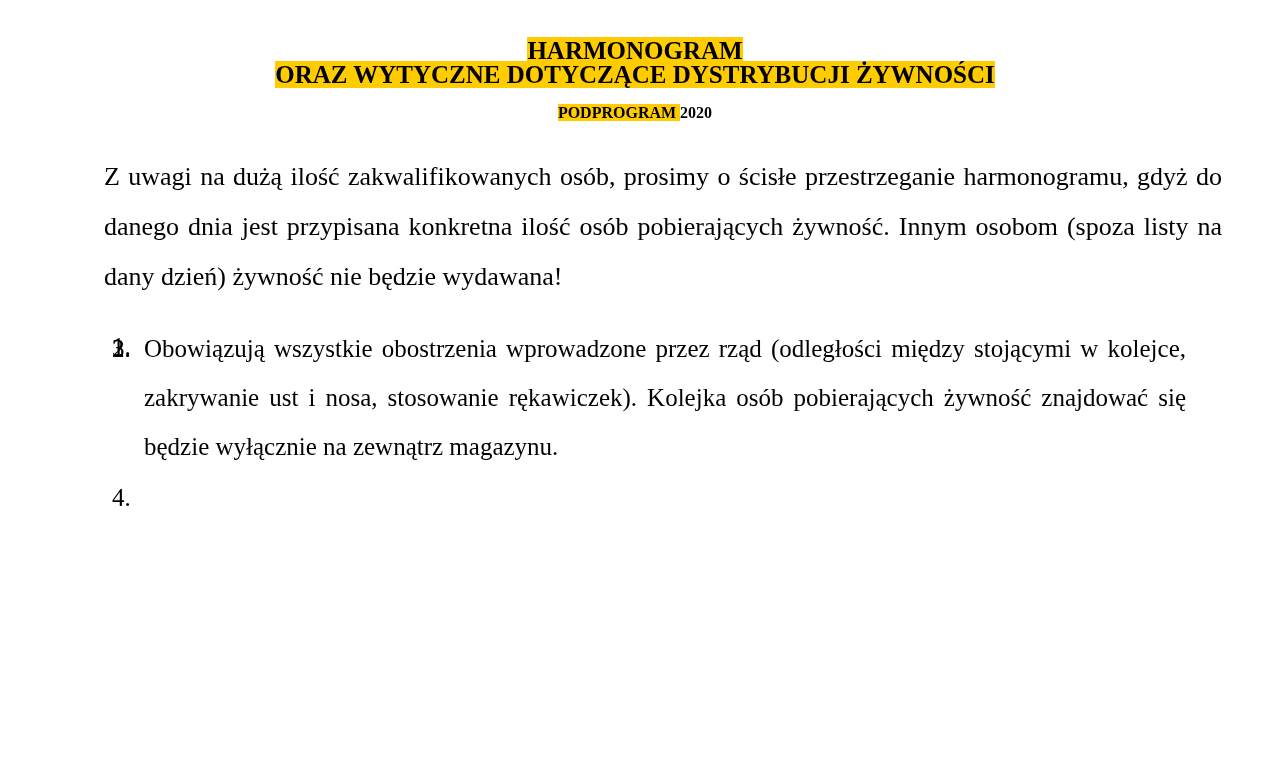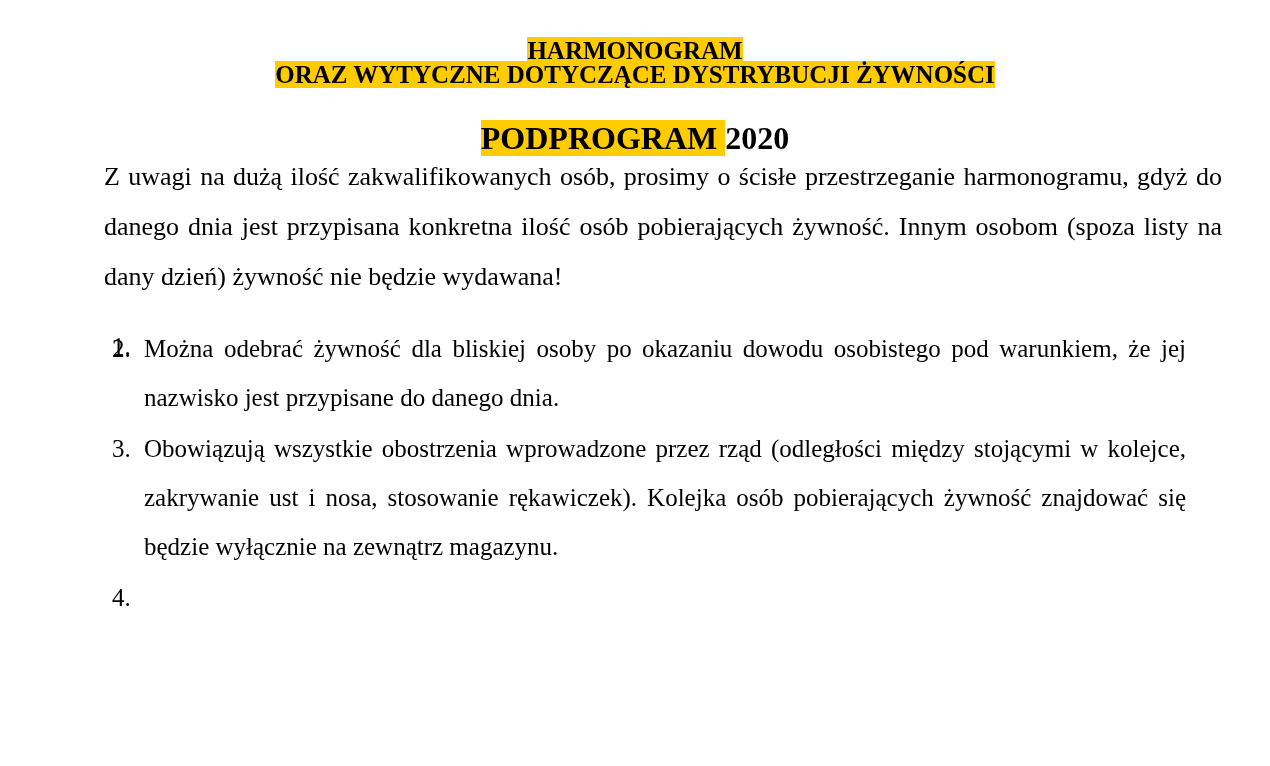--- a/index.html
+++ b/index.html
@@ -3,21 +3,21 @@
 <meta charset="utf-8">
 <style>
   html, body { margin:0; padding:0; background:#ffffff; }
   body { width:1270px; height:766px; overflow:hidden; position:relative;
          font-family:"Liberation Serif", "DejaVu Serif", serif; color:#000; }
   .title { position:absolute; left:0; width:1270px; text-align:center;
            font-weight:bold; font-size:25px; line-height:30px; }
   .hl { background:#ffcc00; }
   .t1 { top:36px; }
   .t2 { top:60px; }
-  .t3 { top:98px; font-size:32px;margin-top:25px; }
+  .t3 { top:98px; font-size:16px; }
   .intro { position:absolute; left:68px; width:1118px; top:152px;
            font-weight:normal; font-size:26px; line-height:50px; text-align:justify;margin-left:36px; }
   .list { position:absolute; left:68px; width:1118px; top:322px; margin:0; padding:0; list-style:none;
           font-size:25px; line-height:49px; }
   .li { position:relative; padding-left:76px; text-align:justify; }
   .li .num { position:absolute; left:44px; top:0; }
   .li + .li { margin-top:2px; }
 </style>
 </head>
 <body>
@@ -33,21 +33,20 @@
 </div>
 
 <div class="intro">Z uwagi na dużą ilość zakwalifikowanych osób, prosimy o ścisłe przestrzeganie harmonogramu, gdyż do danego dnia jest przypisana konkretna ilość osób pobierających żywność. Innym osobom (spoza listy na dany dzień)  żywność nie będzie wydawana!</div>
 
 <ol class="list">
   <li class="li">
     <span class="num">1.</span>
   </li>
   <li class="li">
     <span class="num">2.</span>
-    <span>Można odebrać żywność dla bliskiej osoby po okazaniu dowodu osobistego pod warunkiem, że jej nazwisko jest przypisane do danego dnia.</span>
   </li>
   <li class="li">
     <span class="num">3.</span>
     <span>Obowiązują wszystkie obostrzenia wprowadzone przez rząd (odległości między stojącymi w kolejce, zakrywanie ust i nosa, stosowanie rękawiczek). Kolejka osób pobierających żywność znajdować się będzie wyłącznie na zewnątrz magazynu.</span>
   </li>
   <li class="li">
     <span class="num">4.</span>
   </li>
 </ol>
 

